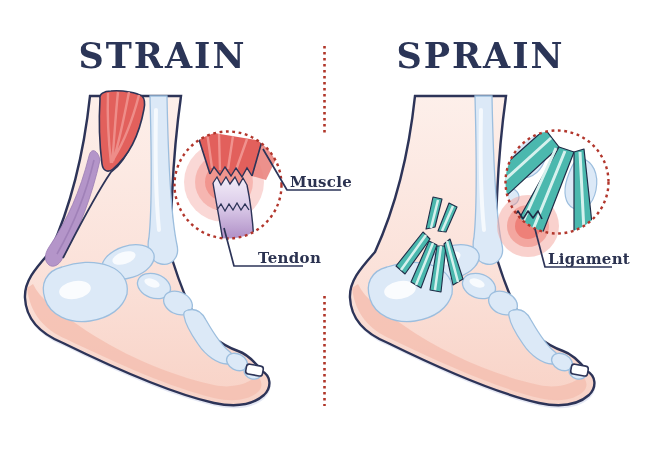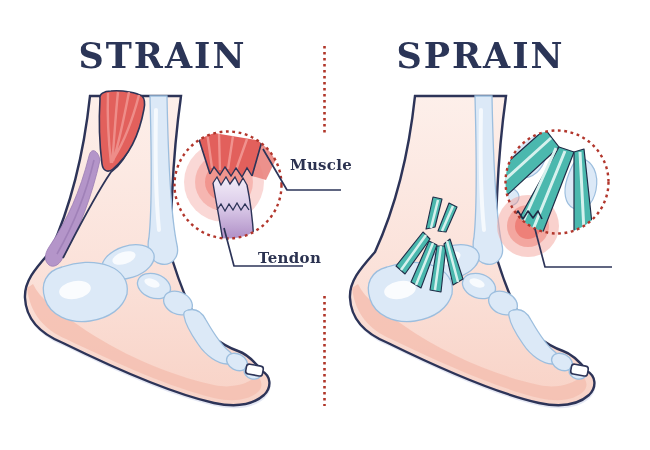--- a/index.html
+++ b/index.html
@@ -12,21 +12,21 @@
     position:absolute;top:36px;width:325px;text-align:center;
     font-size:35px;line-height:40px;font-weight:700;letter-spacing:2px;
     color:#2b3557;
   }
   .panel-title.left{left:0;}
   .panel-title.right{left:318px;}
   .lbl{
     position:absolute;font-size:15px;line-height:16px;font-weight:700;
     letter-spacing:.3px;color:#2b3250;white-space:nowrap;
   }
-  #lbl-muscle{left:290px;top:157px;}
+  #lbl-muscle{left:290px;top:174px;}
   #lbl-tendon{left:258px;top:250px;}
   #lbl-ligament{left:548px;top:251px;}
 </style>
 </head>
 <body>
 
 <div class="stage">
 
   <svg width="650" height="450" viewBox="0 0 650 450">
     <defs>
@@ -150,14 +150,15 @@
       <polyline points="224,228 234,266 303,266"></polyline>
       <polyline points="535,229 545,267 612,267"></polyline>
     </g>
   </svg>
 
   <div class="panel-title left">STRAIN</div>
   <div class="panel-title right">SPRAIN</div>
 
   <div class="lbl" id="lbl-muscle">Muscle</div>
   <div class="lbl" id="lbl-tendon">Tendon</div>
+  <div class="lbl" id="lbl-ligament">Ligament</div>
 
 </div>
 
 </body></html>

